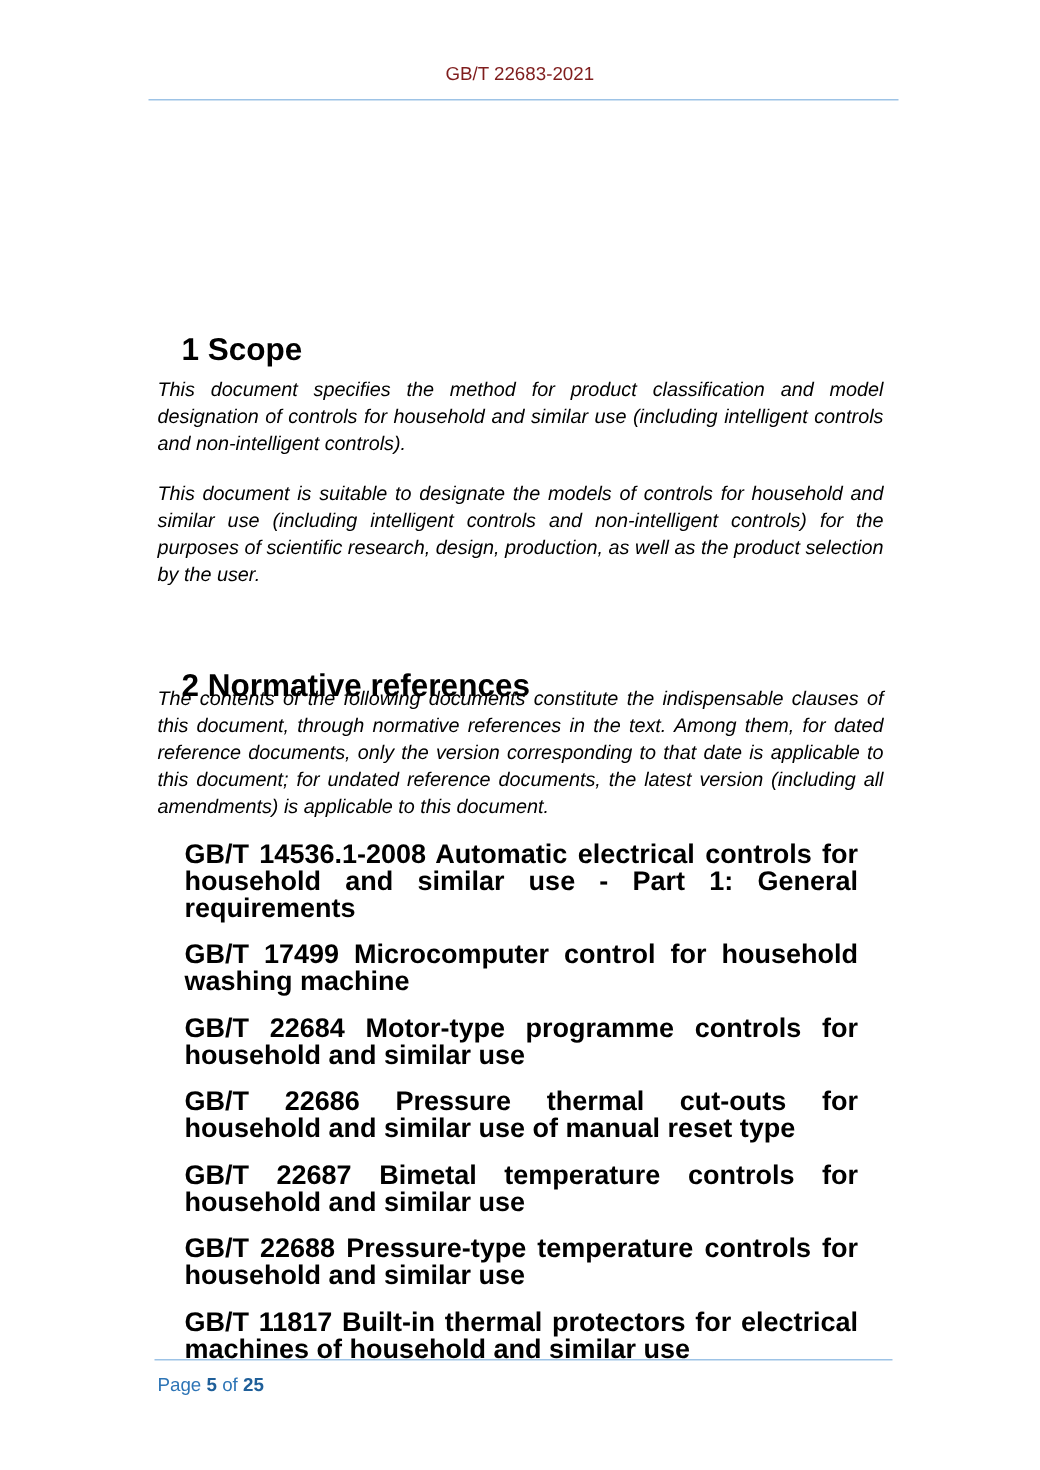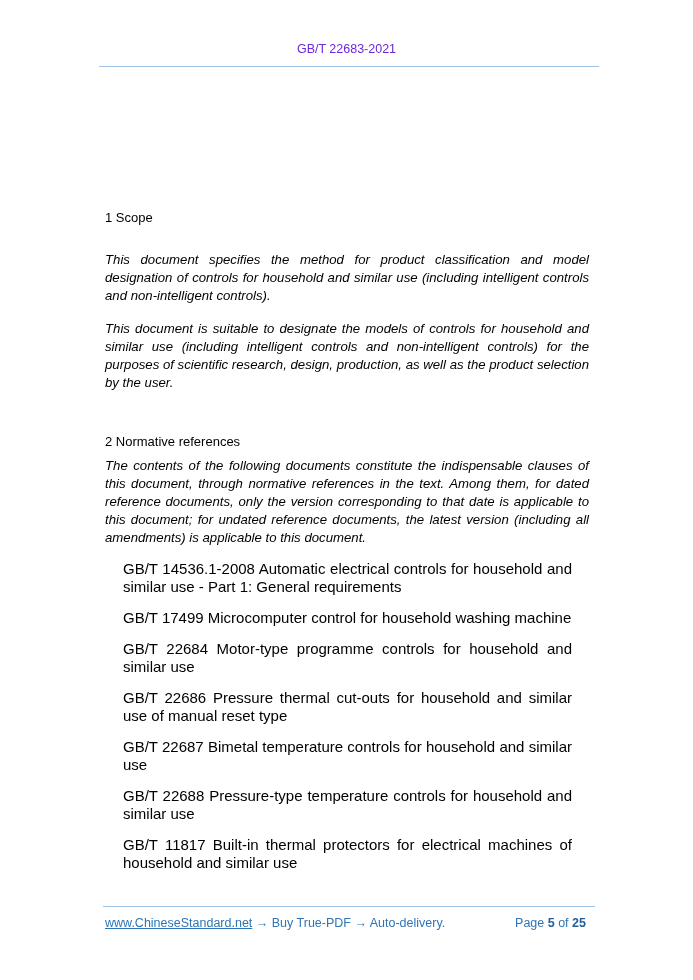--- a/index.html
+++ b/index.html
@@ -21,21 +21,21 @@
       width: 693px;
       height: 980px;
     }
     .header-code {
       position: absolute;
       top: 42px;
       left: 0;
       width: 693px;
       text-align: center;
       font-size: 12.5px;
-      color: #6d28d9;
+      color: #7f1d1d;
     }
     .header-rule {
       position: absolute;
       top: 66px;
       left: 99px;
       width: 500px;
       height: 0;
       border-top: 1px solid #9dc3e6;
     }
     .title {
@@ -47,43 +47,44 @@
       font-weight: bold;
       font-size: 18.5px;
       line-height: 36px;
     }
     .content {
       position: absolute;
       left: 105px;
       width: 484px;
     }
     h2 {
-      margin: 0;
-      font-size: 13px;
-      font-weight: normal;
+      margin: 16px;
+      font-size: 21px;
+      font-weight: bold;
       line-height: 22px;
     }
     p.body {
       margin: 0;
       font-size: 13.2px;
       line-height: 18px;
       text-align: justify;
       font-style: italic;
     }
     .refs {
       position: absolute;
       left: 123px;
       width: 466px;
       top: 560px;
     }
     .refs p {
       margin: 0 17px 13px 0;
-      font-size: 15px;
+      font-size: 18px;
       line-height: 18px;
       text-align: justify;
+      font-weight: bold;
     }
     .footer-rule {
       position: absolute;
       top: 906px;
       left: 103px;
       width: 492px;
       border-top: 1px solid #9dc3e6;
     }
     .footer {
       position: absolute;
@@ -136,23 +137,20 @@
     <p>GB/T 22684 Motor-type programme controls for household and similar use</p>
     <p>GB/T 22686 Pressure thermal cut-outs for household and similar use of manual reset type</p>
     <p>GB/T 22687 Bimetal temperature controls for household and similar use</p>
     <p>GB/T 22688 Pressure-type temperature controls for household and similar use</p>
     <p>GB/T 11817 Built-in thermal protectors for electrical machines of household and similar use</p>
   </div>
 
   <div class="footer-rule"></div>
   <div class="footer">
     <span>
-      <a>www.ChineseStandard.net</a><span> → Buy True-PDF → Auto-delivery.</span>
-    </span>
-    <span>
       <span>Page</span>
       <span class="num">5</span>
       <span>of</span>
       <span class="num">25</span>
     </span>
   </div>
 
 </div>
 
 </body></html>

